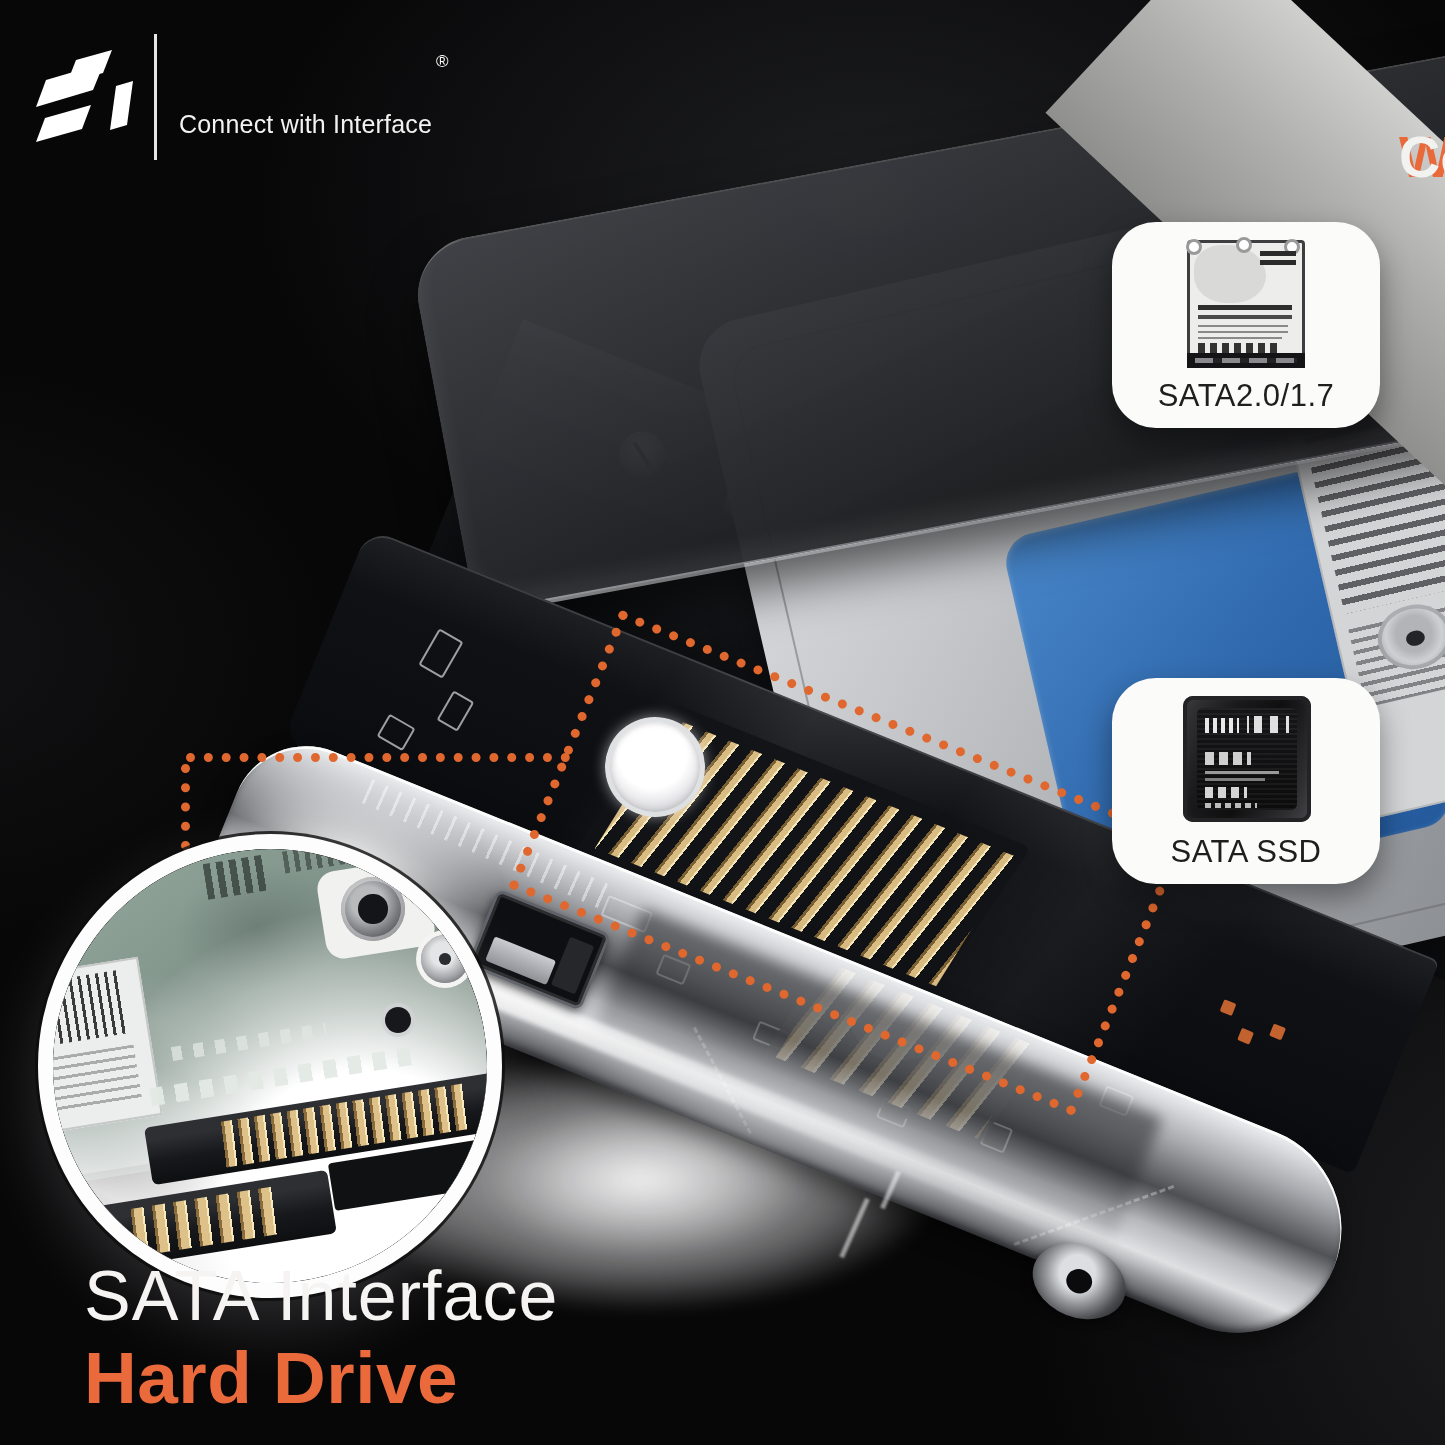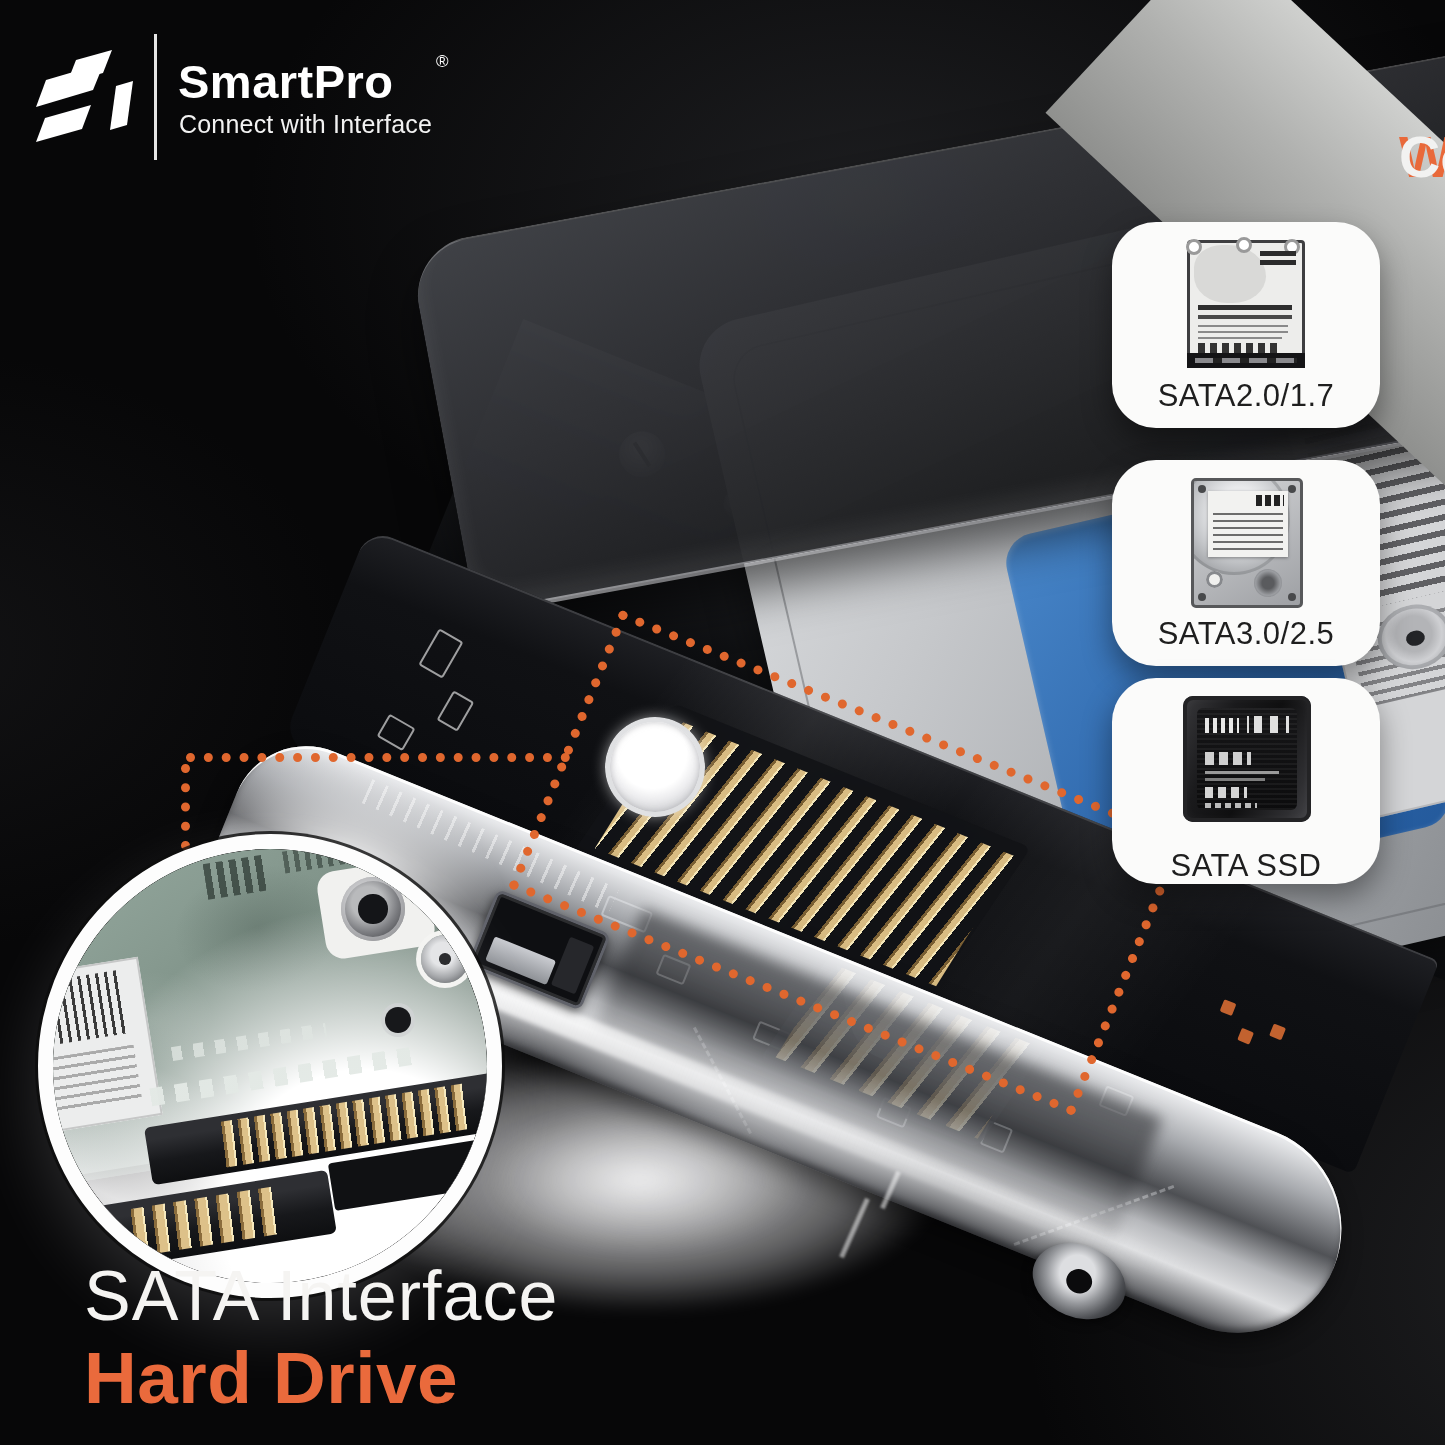--- a/index.html
+++ b/index.html
@@ -166,21 +166,21 @@
   .heading{right:46px;top:124px;z-index:10;font-size:57px;font-weight:bold;letter-spacing:0;white-space:nowrap;}
   .heading .accent{color:#E9693A;}
   .heading .main{color:#F2F2F1;}
   .footer-h{left:84px;z-index:10;white-space:nowrap;}
   .footer-line1{top:1256px;font-size:70px;color:#F5F4F2;letter-spacing:1px;}
   .footer-line2{top:1336px;font-size:73px;font-weight:bold;color:#EA6A3C;letter-spacing:.5px;}
 
   
   .card{left:1112px;width:268px;height:206px;background:#FBFBFA;border-radius:44px;z-index:10;
     box-shadow:0 14px 30px rgba(0,0,0,.4);display:flex;flex-direction:column;align-items:center;}
-  .card1{top:222px;} .card2{top:460px;} .card3{top:678px;justify-content:space-between;}
+  .card1{top:222px;} .card2{top:460px;} .card3{top:678px;}
   .card-img{position:relative;margin-top:18px;width:150px;height:134px;flex:none;}
   .card-label{position:static;margin-top:4px;font-size:31px;color:#1E1E1E;letter-spacing:.5px;}
 
   .hdd25{left:16px;top:0;width:118px;height:128px;background:#EDEDEB;border:3px solid #3E3E40;border-radius:4px;}
   .hdd25 .blob{left:4px;top:2px;width:72px;height:58px;background:#d9d9d7;border-radius:42% 58% 50% 50%;}
   .hdd25 .hole{width:16px;height:16px;border-radius:50%;background:#fff;border:3px solid #9a9a9a;}
   .hdd25 .brandbars{right:6px;top:8px;width:36px;height:18px;
     background:repeating-linear-gradient(180deg,#2b2b2b 0 5px, transparent 5px 9px);}
   .bar{background:#2e2e2e;}
   .hdd25 .cert{left:8px;top:100px;width:82px;height:10px;
@@ -322,21 +322,20 @@
     </div>
   </div>
 
   <svg class="logo-mark" viewBox="0 0 116 98">
     <polygon points="40,16 76,6 67,29 31,39" fill="#fff"></polygon>
     <polygon points="10,36 68,19 57,46 0,63" fill="#fff"></polygon>
     <polygon points="9,74 55,61 46,85 0,98" fill="#fff"></polygon>
     <polygon points="80,42 97,37 91,81 74,86" fill="#fff"></polygon>
   </svg>
   <div class="logo-divider"></div>
-  <div class="brand-name">SmartPro</div>
   <div class="brand-reg">®</div>
   <div class="brand-tagline">Connect with Interface</div>
 
   <div class="heading">
       <span class="accent">Wide</span>
       <span class="main"> Compatibility</span>
     </div>
 
   <div class="card card1">
     <div class="card-img">
@@ -351,38 +350,20 @@
         <div class="bar" style="position:absolute;left:8px;top:82px;width:90px;height:2px;background:#8a8a8a;"></div>
         <div class="bar" style="position:absolute;left:8px;top:88px;width:90px;height:2px;background:#8a8a8a;"></div>
         <div class="bar" style="position:absolute;left:8px;top:94px;width:84px;height:2px;background:#8a8a8a;"></div>
         <div class="cert" style="position:absolute;"></div>
         <div class="bottom" style="position:absolute;"></div>
       </div>
     </div>
     <div class="card-label">SATA2.0/1.7</div>
   </div>
 
-  <div class="card card2">
-    <div class="card-img">
-      <div class="hdd35">
-        <div class="platter" style="position:absolute;"></div>
-        <div class="label35" style="position:absolute;">
-          <div class="t298" style="position:absolute;"></div>
-          <div class="rows" style="position:absolute;"></div>
-        </div>
-        <div class="hub" style="position:absolute;"></div>
-        <div class="pivot" style="position:absolute;"></div>
-        <div class="dot" style="position:absolute;left:4px;top:4px;"></div>
-        <div class="dot" style="position:absolute;right:4px;top:4px;"></div>
-        <div class="dot" style="position:absolute;left:4px;bottom:4px;"></div>
-        <div class="dot" style="position:absolute;right:4px;bottom:4px;"></div>
-      </div>
-    </div>
-    <div class="card-label">SATA3.0/2.5</div>
-  </div>
 
   <div class="card card3">
     <div class="card-img">
       <div class="ssd">
         <div class="ssd-face">
           <div class="ssd-logo" style="position:absolute;"></div>
           <div class="ssd-180" style="position:absolute;"></div>
           <div class="ssd-mid" style="position:absolute;"></div>
           <div class="ssd-r1" style="position:absolute;"></div>
           <div class="ssd-r2" style="position:absolute;"></div>

